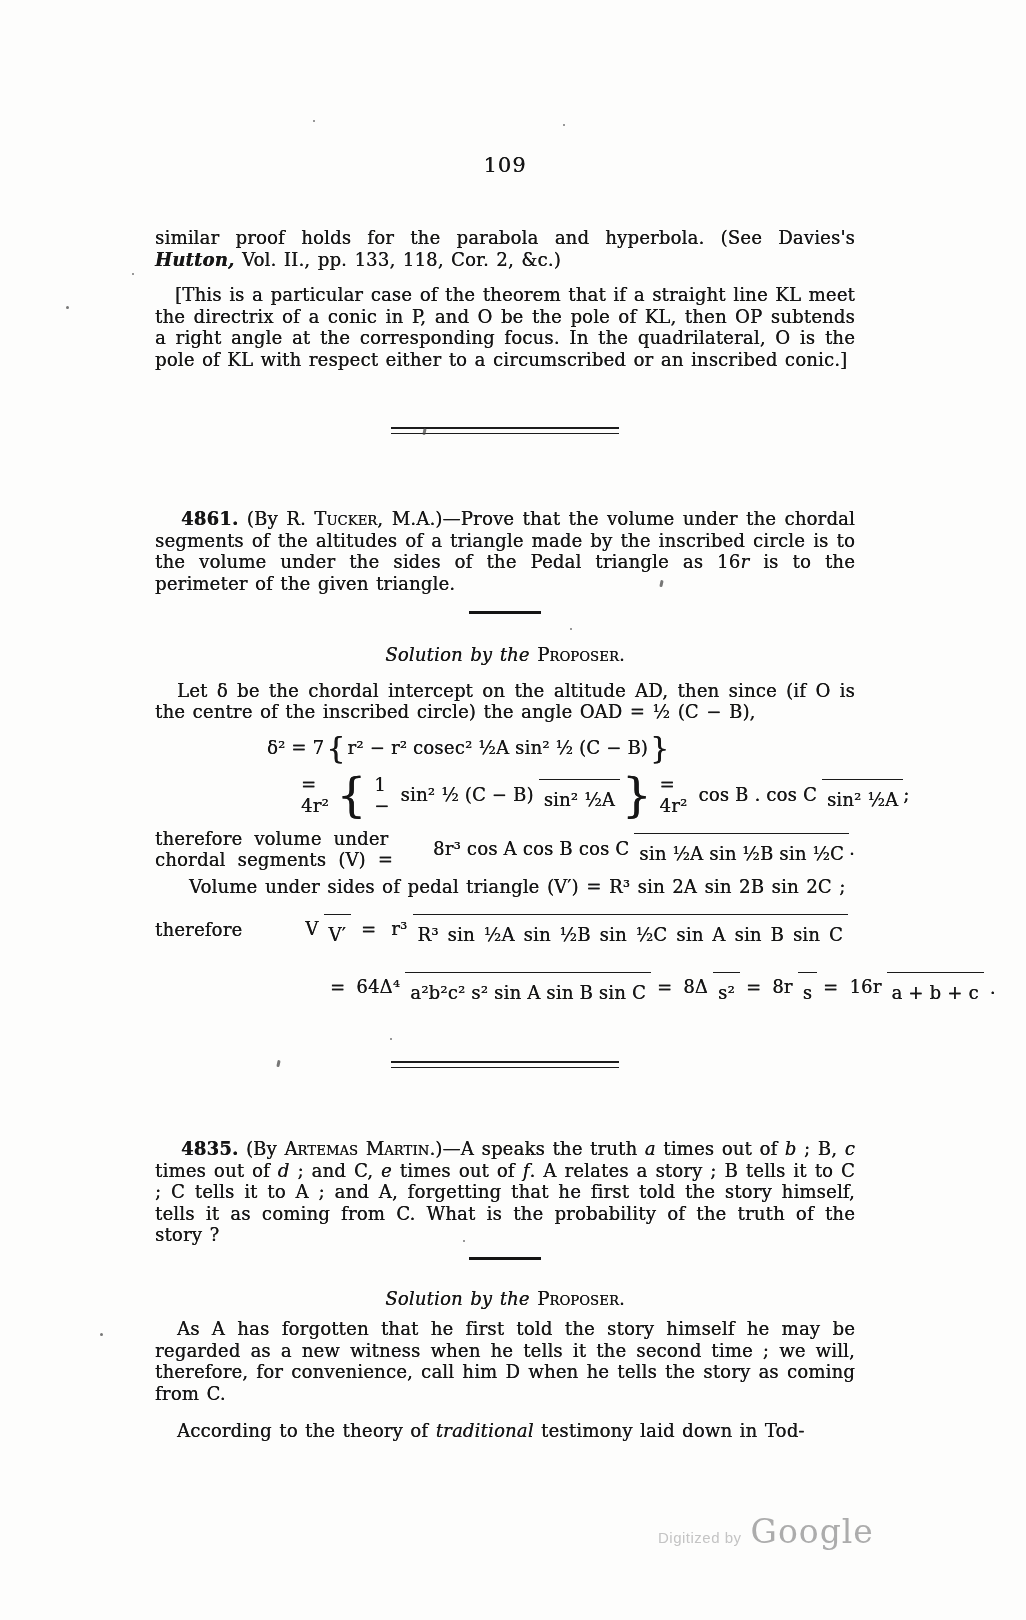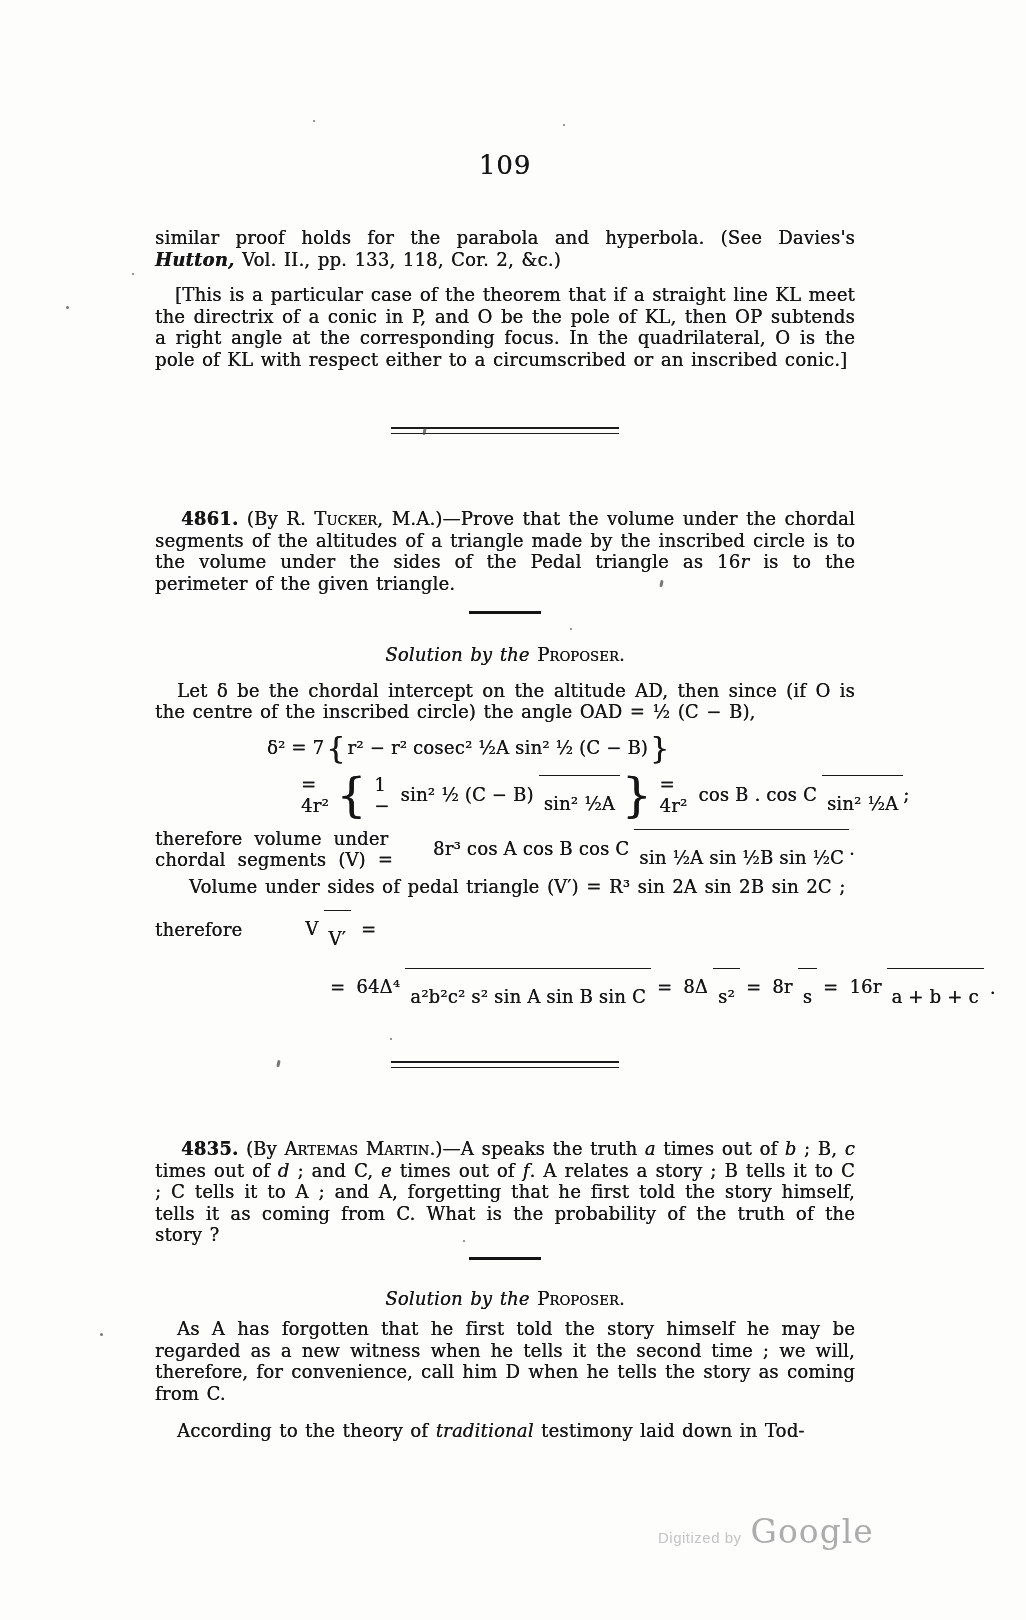--- a/index.html
+++ b/index.html
@@ -19,21 +19,21 @@
     text-align:justify;
     letter-spacing:0.2px; word-spacing:1.5px;
     text-shadow:0.25px 0 currentColor;
     margin:0;
   }
   .i  { font-style:italic; }
   .b  { font-weight:bold; }
   .bi { font-weight:bold; font-style:italic; }
   .sc { font-variant:small-caps; }
 
-  #pagenum { margin-top:150px; text-align:center; font-size:26px; line-height:30px;
+  #pagenum { margin-top:150px; text-align:center; font-size:21px; line-height:30px;
              letter-spacing:1px; text-shadow:0.3px 0 currentColor; }
   #p1 { margin-top:47px; }
   #p2 { margin-top:14px; text-indent:20px; }
 
   .rule-double { width:228px; height:4px; margin-left:auto; margin-right:auto;
                  border-top:2px solid #1c1c1c; border-bottom:1.6px solid #1c1c1c; }
   #rd1 { margin-top:57px; }
   #rd2 { margin-top:48px; }
 
   .prob { text-indent:26px; }
@@ -51,21 +51,21 @@
 
   #lead  { margin-top:14px; text-indent:22px; }
   #solp1 { margin-top:9px;  text-indent:22px; }
   #solp2 { margin-top:16px;    text-indent:22px; }
 
   
   .eq { display:flex; align-items:center; font-size:18px; line-height:21px;
         letter-spacing:0.2px; text-shadow:0.25px 0 currentColor; }
   .frac { display:inline-flex; flex-direction:row; align-items:center; text-align:center; }
   .frac .num { display:block; padding:0 5px 1px; white-space:nowrap; }
-  .frac .den { display:block; border-top:1.5px solid #1a1a1a; padding:17px 5px 0; white-space:nowrap; }
+  .frac .den { display:block; border-top:1.5px solid #1a1a1a; padding:9px 5px 0; white-space:nowrap; }
   .brace { font-weight:normal; line-height:1; padding:0 2px; }
   .brace-sm { font-size:30px; }
   .brace-lg { font-size:46px; }
   .eq .gap-s { margin:0 6px; }
   #eq1 { margin-top:8px;  margin-left:112px; height:34px; }
   #eq2 { margin-top:4px;  margin-left:140px; height:52px; }
   #eq3 { margin-top:3px;  height:50px; }
   #eq3 .label { word-spacing:6px; }
   #eq3 .frac { margin-left:14px; }
   #eq4 { margin-top:2px;  text-indent:34px; }
@@ -145,20 +145,24 @@
 
     <p class="bodytext" id="eq4">Volume under sides of pedal triangle (V′) = R³ sin 2A sin 2B sin 2C ;</p>
 
     <div class="eq" id="eq5">
       <span>therefore</span>
       <span class="frac lhs-frac">
         <span class="num">V</span>
         <span class="den">V′</span>
       </span>
       <span class="gap-s">=</span>
+      <span class="frac wide-den">
+        <span class="num">r³</span>
+        <span class="den">R³ sin ½A sin ½B sin ½C sin A sin B sin C</span>
+      </span>
     </div>
 
     <div class="eq" id="eq6">
       <span>=</span>
       <span class="frac">
         <span class="num">64Δ⁴</span>
         <span class="den">a²b²c² s² sin A sin B sin C</span>
       </span>
       <span>=</span>
       <span class="frac">

